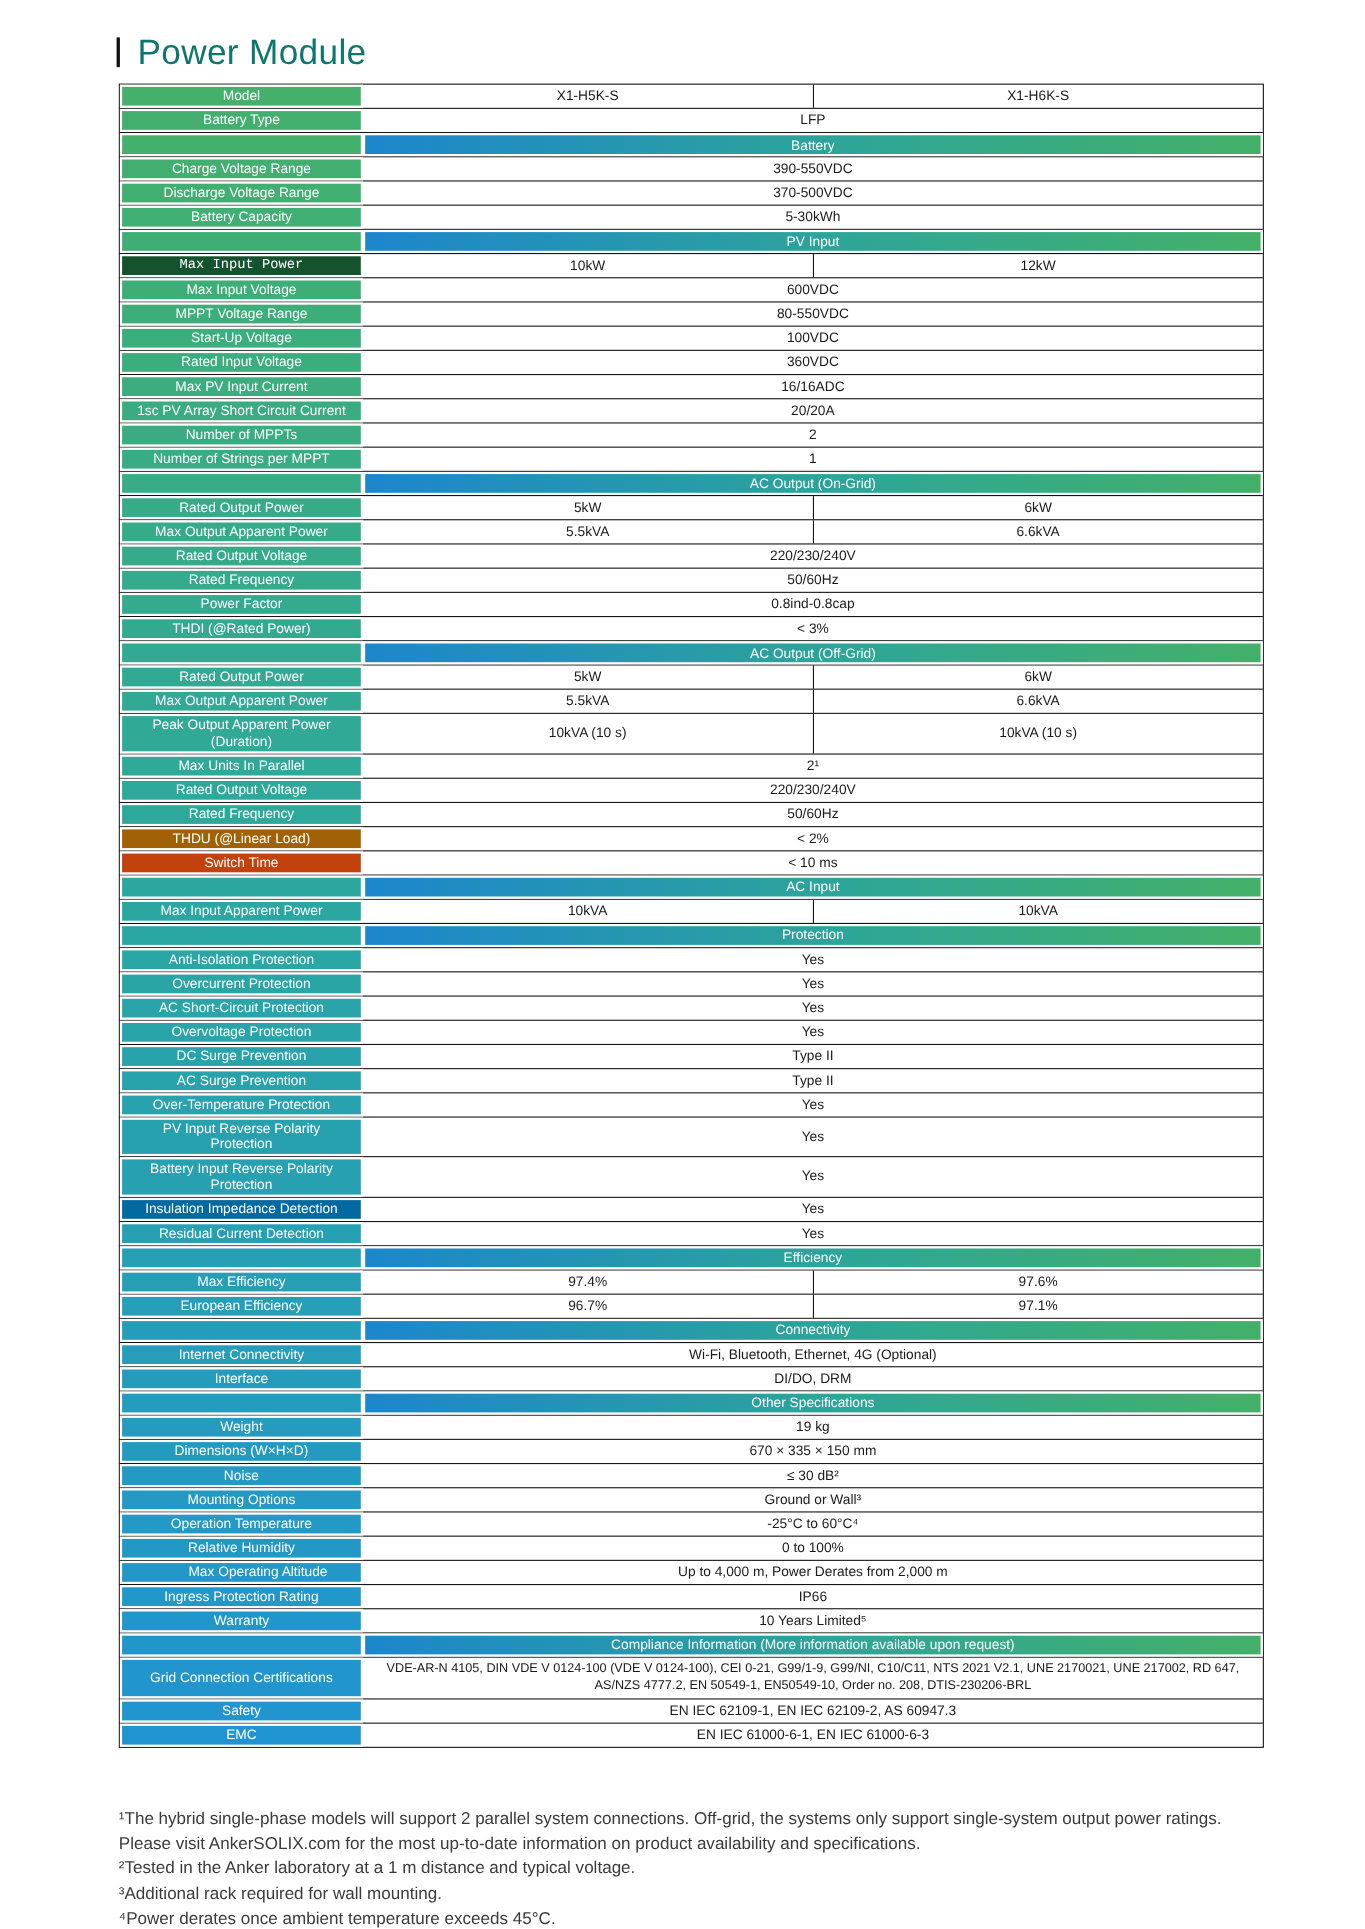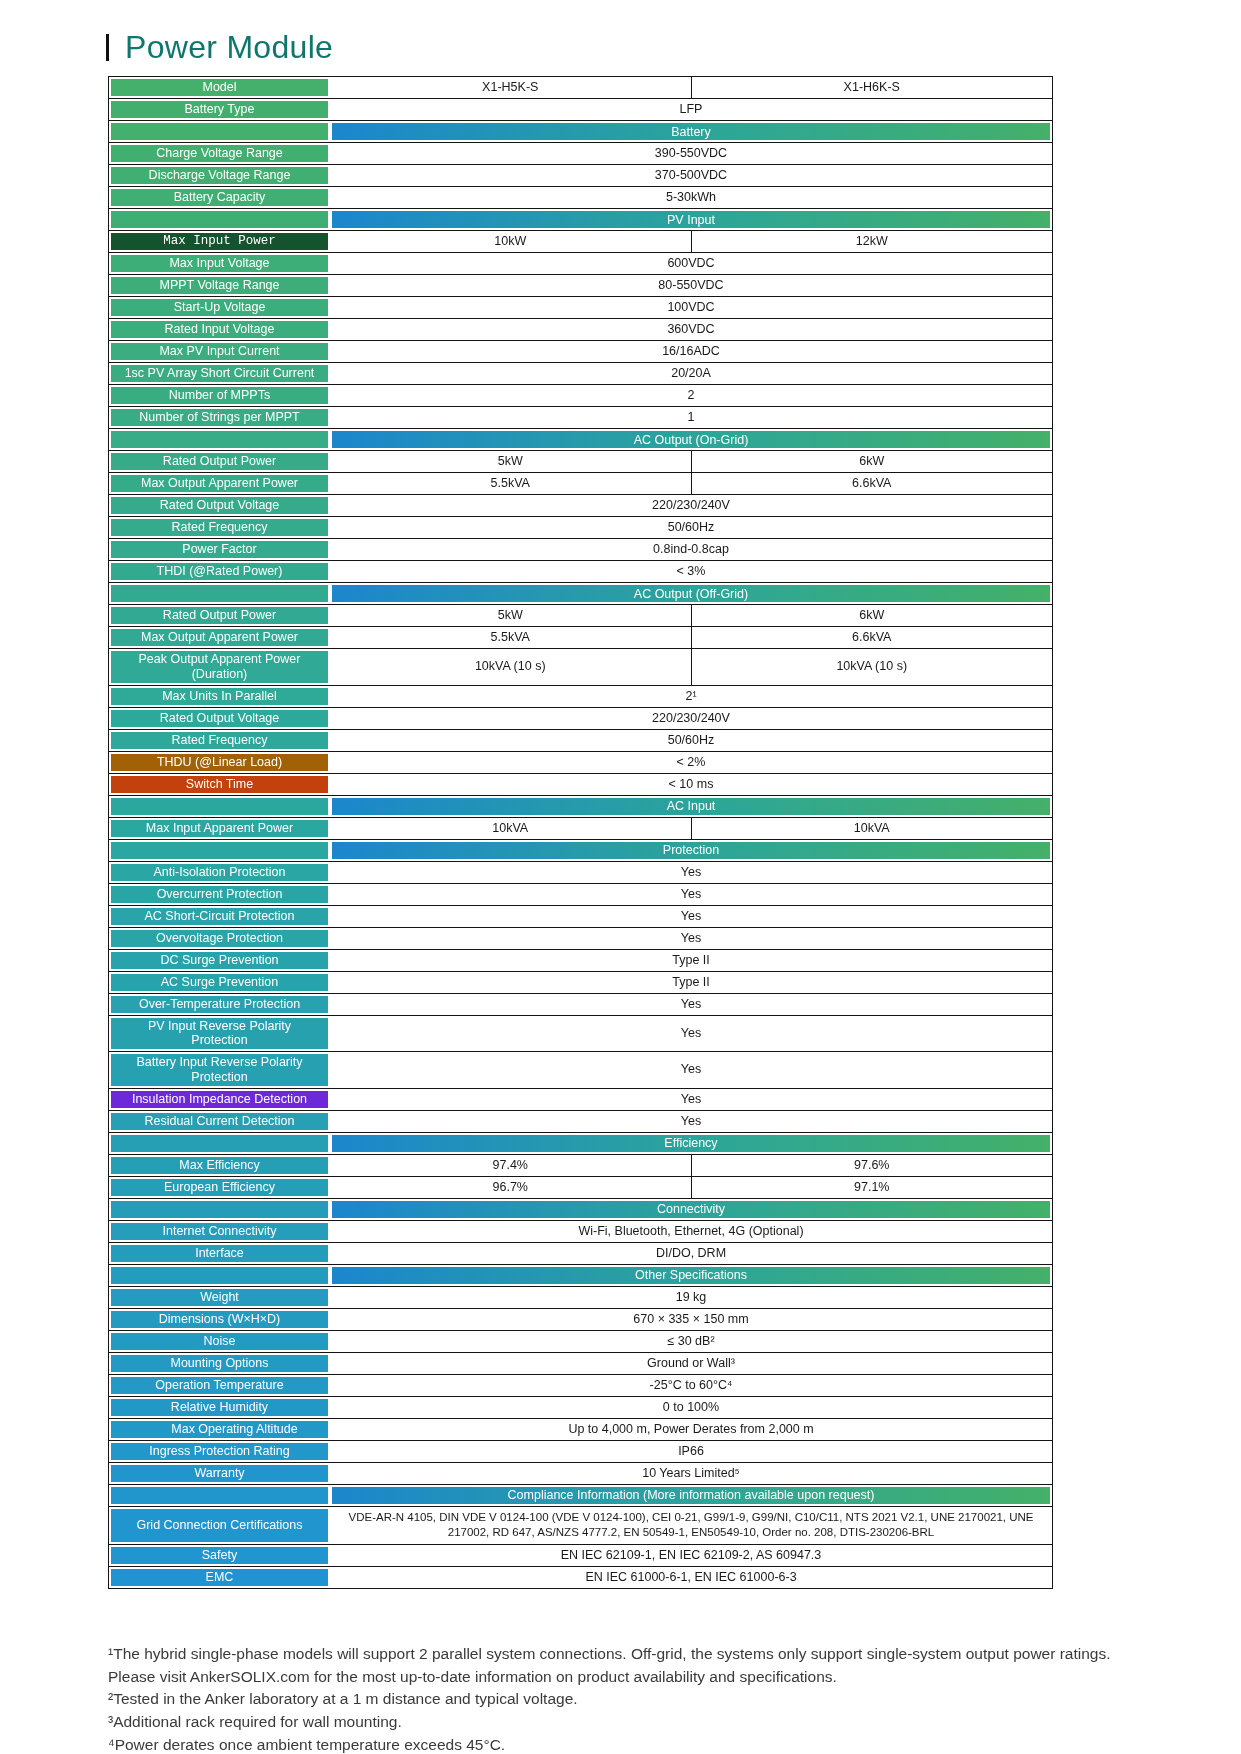--- a/index.html
+++ b/index.html
@@ -5,21 +5,21 @@
   html,body{margin:0;padding:0;background:#ffffff;}
   .page{
     position:relative;width:1241px;height:1754px;background:#ffffff;overflow:hidden;
     font-family:"Liberation Sans","DejaVu Sans",sans-serif;
   }
   .title-row{position:absolute;left:106px;top:29px;display:flex;align-items:center;gap:16px;}
   .title-bar{width:3px;height:27px;background:#101010;}
   .page-title{font-size:32px;font-weight:400;color:#0f766e;letter-spacing:.3px;}
 
   .spec-table{
-    position:absolute;left:108px;top:76px;width:945px;
+    position:absolute;left:108px;top:76px;width:1041px;
     border:1px solid #141414;box-sizing:border-box;
   }
   .row{display:flex;min-height:21px;border-bottom:1px solid #141414;}
   .row:last-child{border-bottom:none;}
   .label-wrap{flex:0 0 221px;background:#ffffff;padding:2px;box-sizing:border-box;display:flex;}
   .label-box{
     flex:1;display:flex;align-items:center;justify-content:center;text-align:center;
     color:#ffffff;font-size:12.5px;line-height:1.18;padding:1px 12px;
   }
   .values{flex:1;display:flex;min-width:0;}
@@ -415,21 +415,21 @@
       <div class="row">
         <div class="label-wrap">
           <div class="label-box" style="background: rgb(39, 161, 177);">Battery Input Reverse Polarity Protection</div>
         </div>
         <div class="values">
           <div class="cell">Yes</div>
         </div>
       </div>
       <div class="row">
         <div class="label-wrap">
-          <div class="label-box" style="background: #6d28d9;">Insulation Impedance Detection</div>
+          <div class="label-box" style="background: #0369a1;">Insulation Impedance Detection</div>
         </div>
         <div class="values">
           <div class="cell">Yes</div>
         </div>
       </div>
       <div class="row">
         <div class="label-wrap">
           <div class="label-box" style="background: rgb(39, 160, 179);">Residual Current Detection</div>
         </div>
         <div class="values">

